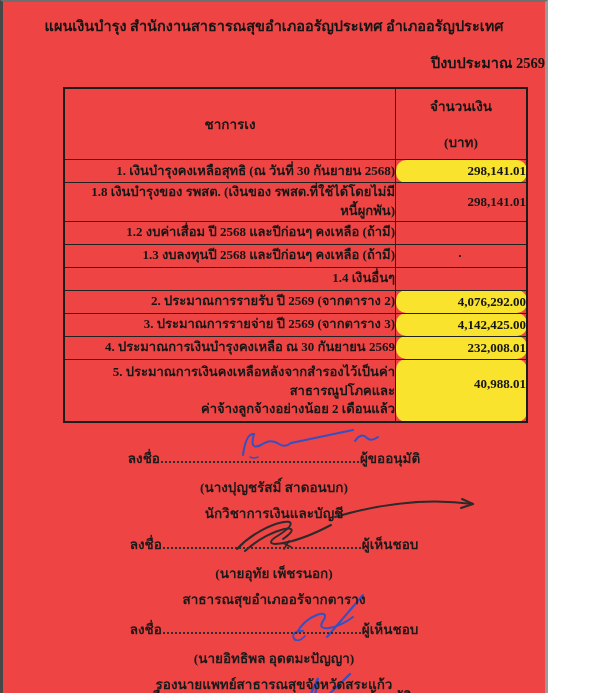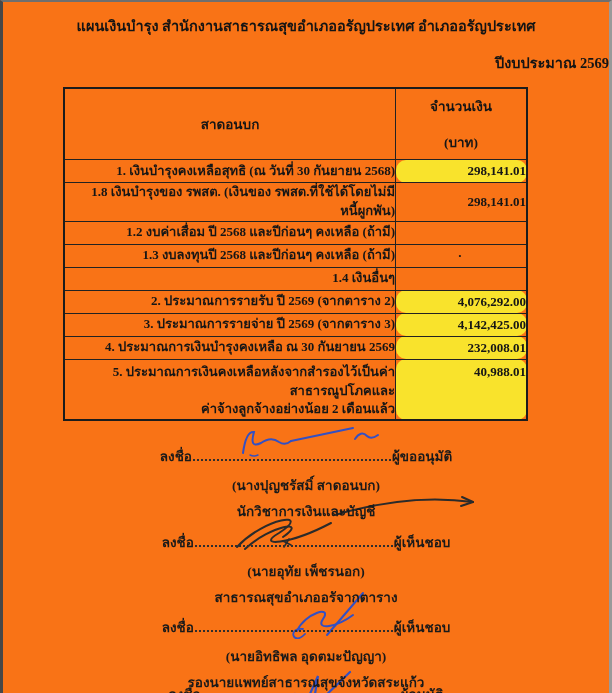--- a/index.html
+++ b/index.html
@@ -5,23 +5,23 @@
   html,body{margin:0;padding:0;}
   body{
     width:612px;height:693px;
     background:#ffffff;
     font-family:"Liberation Serif","DejaVu Sans",serif;
     color:#111;
     overflow:hidden;
   }
   .page{
     position:relative;
-    width:612px;height:693px;
+    width:548px;height:693px;
     box-sizing:border-box;
-    background:#f97316;
+    background:#ef4444;
     border-left:3px solid #474747;
     border-top:2px solid #6f6f6f;
     border-right:3px solid #9a9a9a;
   }
   .title{
     padding-top:12px;
     text-align:center;
     font-weight:bold;
     font-size:14.5px;
     color:#141414;
@@ -67,21 +67,21 @@
   td.label-cell .indent{padding-left:13px;display:inline-block;}
   td.amount-cell{
     text-align:right;vertical-align:middle;
     padding:1px 9px 1px 2px;
     font-size:13px;
     border-radius:10px;
   }
   td.amount-cell.center{text-align:center;padding-right:2px;}
   tr.tall td{height:45px;vertical-align:top;}
   tr.tall td.label-cell{padding-top:3px;}
-  tr.tall td.amount-cell{padding-top:4px;}
+  tr.tall td.amount-cell{padding-top:16px;}
   .sig-section{
     position:relative;
     height:326px;
     margin-top:2px;
     font-size:13.5px;
     font-weight:bold;
     color:#1a1a1a;
   }
   .sig-block{
     position:absolute;left:0;right:0;
@@ -107,21 +107,21 @@
 <body>
 
 <div class="page">
 
   <div class="title">แผนเงินบำรุง สำนักงานสาธารณสุขอำเภออรัญประเทศ อำเภออรัญประเทศ</div>
   <div class="subtitle">ปีงบประมาณ 2569</div>
 
   <table class="budget">
     <thead>
       <tr>
-        <th class="items-h">สาดอนบก</th>
+        <th class="items-h">ชาการเง</th>
         <th class="amount-h">
           <div>จำนวนเงิน</div>
           <div class="l2">(บาท)</div>
         </th>
       </tr>
     </thead>
     <tbody>
     <tr>
       <td class="label-cell">
         <span class="lbl">1. เงินบำรุงคงเหลือสุทธิ (ณ วันที่ 30 กันยายน 2568)</span>

